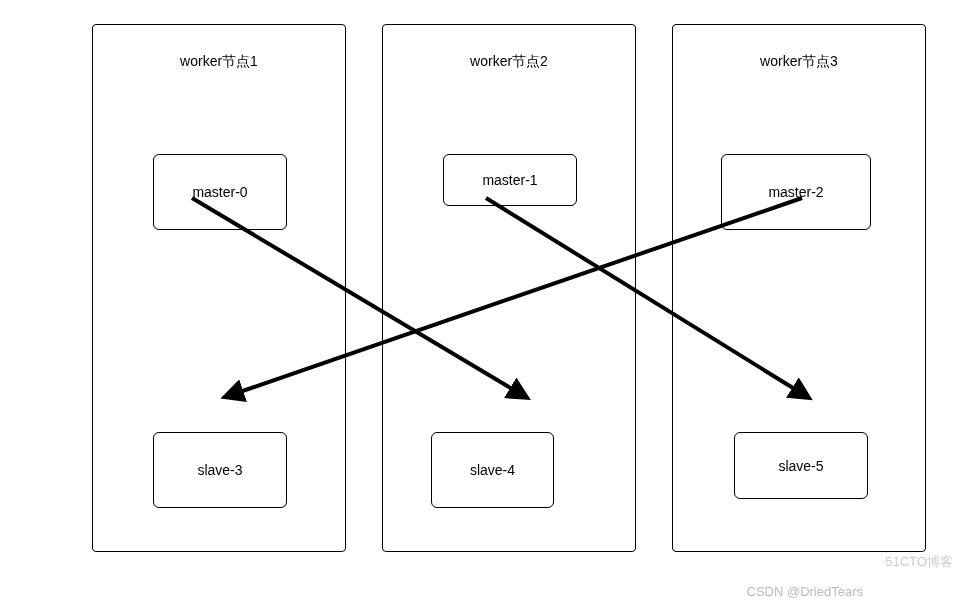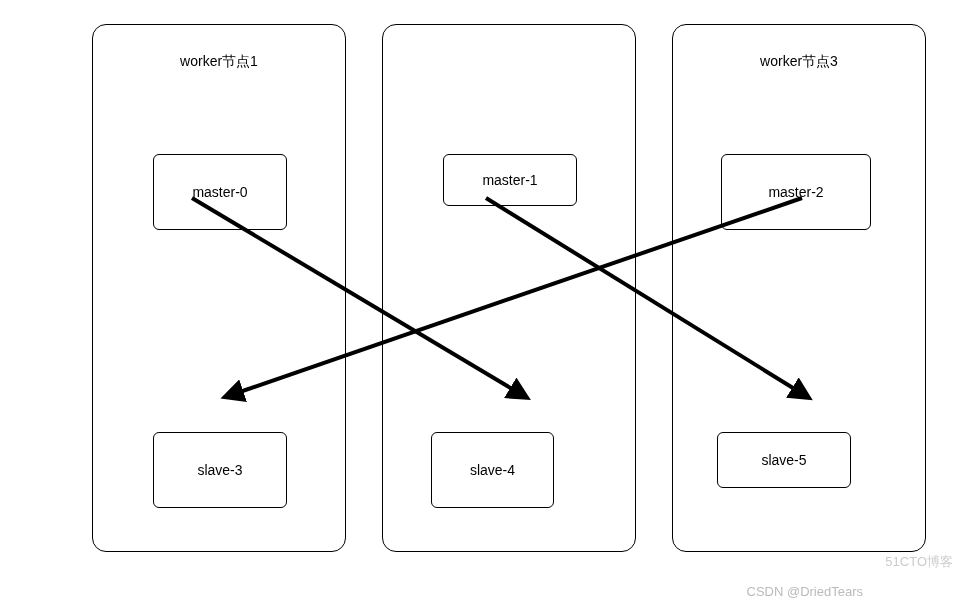--- a/index.html
+++ b/index.html
@@ -8,21 +8,21 @@
       height: 609px;
       position: relative;
       background: #ffffff;
       font-family: Arial, sans-serif;
       font-size: 14px;
       color: #000;
     }
     .worker-box {
       position: absolute;
       border: 1px solid #000;
-      border-radius: 14px;
+      border-radius: 4px;
       background: #fff;
     }
     .worker-title {
       position: absolute;
       top: 28px;
       left: 0;
       right: 0;
       text-align: center;
     }
     .node-box {
@@ -65,34 +65,35 @@
   <div class="worker-title">worker节点1</div>
   <div class="node-box" style="left:60px; top:98px; width:134px; height:76px;">
     <span>master-0</span>
   </div>
   <div class="node-box" style="left:60px; top:376px; width:134px; height:76px;">
     <span>slave-3</span>
   </div>
 </div>
 
 <div class="worker-box" style="left:382px; top:24px; width:254px; height:528px;">
+  <div class="worker-title">worker节点2</div>
   <div class="node-box" style="left:60px; top:98px; width:134px; height:52px;">
     <span>master-1</span>
   </div>
   <div class="node-box" style="left:48px; top:376px; width:123px; height:76px;">
     <span>slave-4</span>
   </div>
 </div>
 
 <div class="worker-box" style="left:672px; top:24px; width:254px; height:528px;">
   <div class="worker-title">worker节点3</div>
   <div class="node-box" style="left:48px; top:98px; width:150px; height:76px;">
     <span>master-2</span>
   </div>
-  <div class="node-box" style="left:44px; top:376px; width:134px; height:56px;">
+  <div class="node-box" style="left:61px; top:376px; width:134px; height:67px;">
     <span>slave-5</span>
   </div>
 </div>
 
 <svg class="arrows" viewBox="0 0 973 609">
   <defs>
     <marker id="arrowhead" markerWidth="6" markerHeight="6" refX="4" refY="3" orient="auto">
       <polygon points="0 0, 6 3, 0 6" fill="#000"></polygon>
     </marker>
   </defs>

